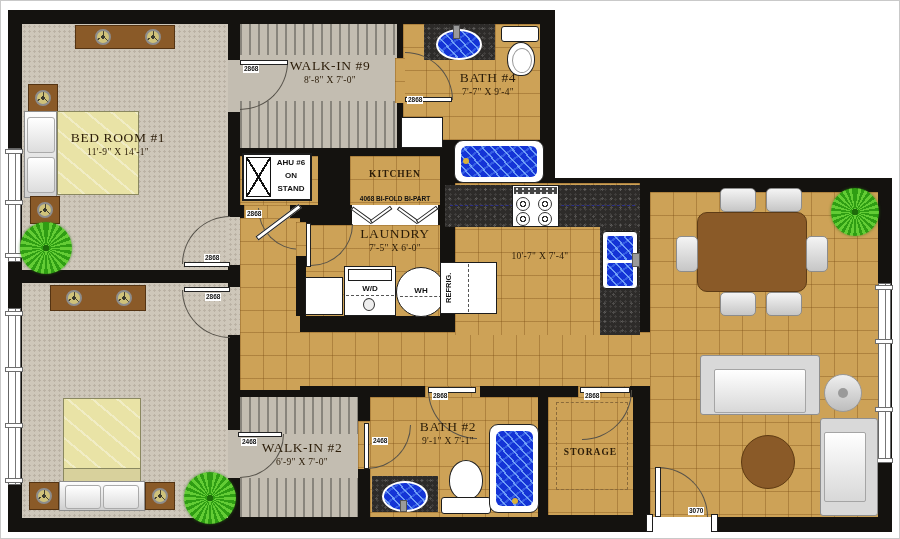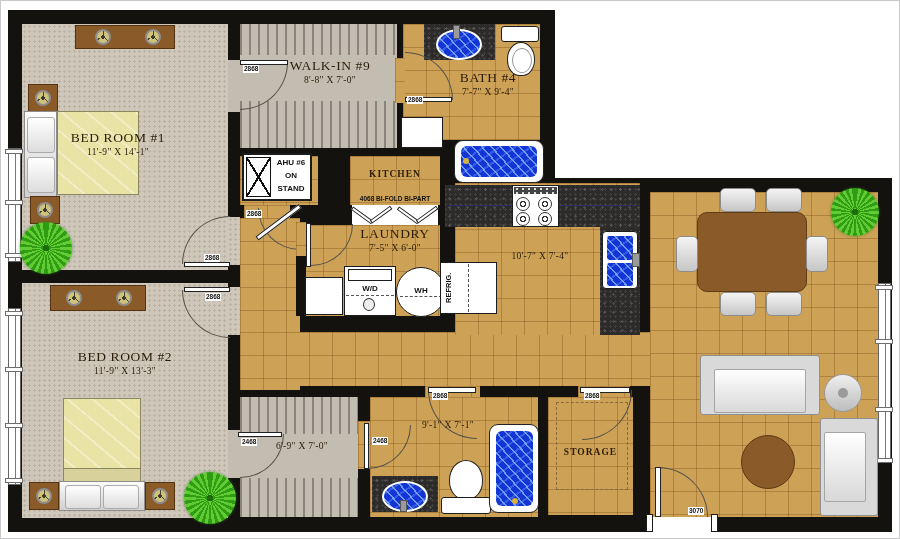--- a/index.html
+++ b/index.html
@@ -265,36 +265,34 @@
   <div class="abs arc arc-tr" style="left:658px;top:467px;width:50px;height:50px;"></div>
   <div class="abs leaf" style="left:655px;top:467px;width:6px;height:50px;"></div>
   <div class="abs white-box" style="left:646px;top:514px;width:7px;height:18px;border-width:1px;"></div>
   <div class="abs white-box" style="left:711px;top:514px;width:7px;height:18px;border-width:1px;"></div>
   <div class="abs dlabel" style="left:688px;top:507px;">3070</div>
 
   <div class="abs rlabel" style="left:43px;top:130px;width:150px;">
     <div class="rname">BED ROOM #1</div>
     <div class="rdims">11'-9" X 14'-1"</div>
   </div>
-  <div class="abs rlabel" style="left:50px;top:349px;width:150px;">
-    <div class="rname">BED ROOM #2</div>
-    <div class="rdims">11'-9" X 13'-3"</div>
-  </div>
   <div class="abs rlabel" style="left:255px;top:58px;width:150px;">
     <div class="rname">WALK-IN #9</div>
     <div class="rdims">8'-8" X 7'-0"</div>
   </div>
   <div class="abs rlabel" style="left:227px;top:440px;width:150px;">
+    <div class="rname">WALK-IN #2</div>
     <div class="rdims">6'-9" X 7'-0"</div>
   </div>
   <div class="abs rlabel" style="left:413px;top:70px;width:150px;">
     <div class="rname">BATH #4</div>
     <div class="rdims">7'-7" X 9'-4"</div>
   </div>
   <div class="abs rlabel" style="left:373px;top:419px;width:150px;">
+    <div class="rname">BATH #2</div>
     <div class="rdims">9'-1" X 7'-1"</div>
   </div>
   <div class="abs rlabel" style="left:320px;top:226px;width:150px;text-align:center;">
     <div class="rname">LAUNDRY</div>
     <div class="rdims">7'-5" X 6'-0"</div>
   </div>
   <div class="abs rlabel" style="left:465px;top:250px;width:150px;">
     <div class="rdims">10'-7" X 7'-4"</div>
   </div>
   <div class="abs rlabel rname-sm" style="left:350px;top:169px;width:90px;">KITCHEN</div>

